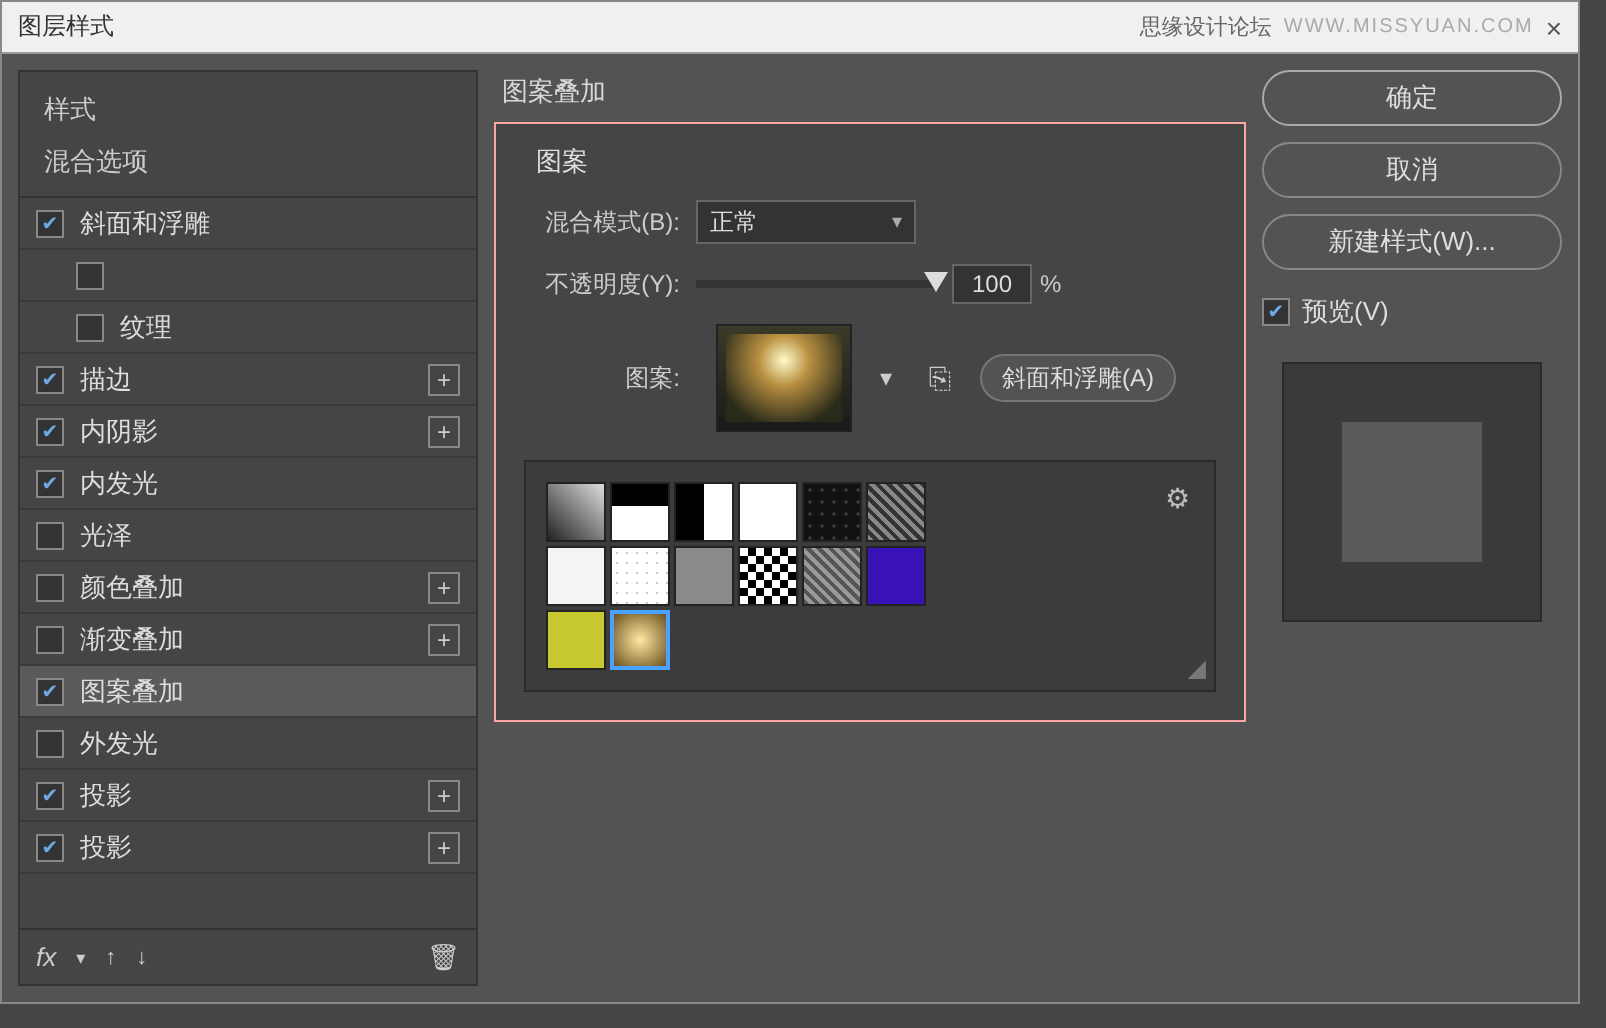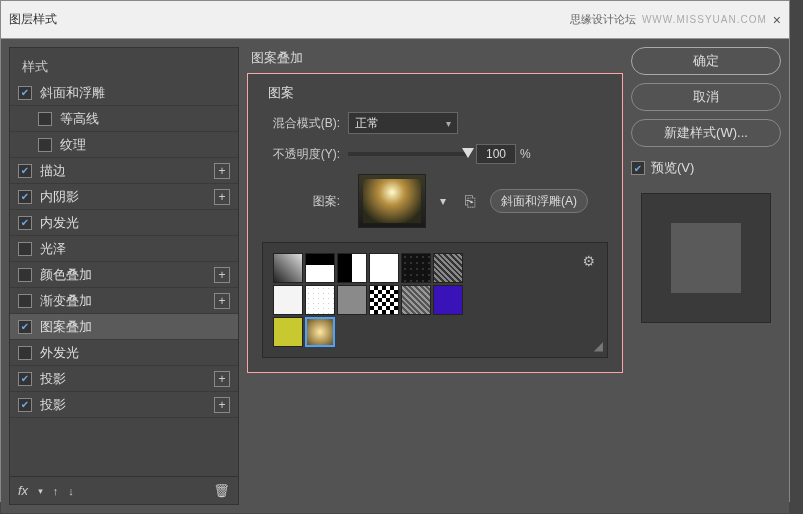--- a/index.html
+++ b/index.html
@@ -1,18 +1,18 @@
 <!DOCTYPE html>
 <html><head>
 <meta charset="utf-8">
 <style>
 * { box-sizing: border-box; margin: 0; padding: 0; font-family: "Microsoft YaHei", sans-serif; }
 body { background: #454545; width: 803px; height: 514px; overflow: hidden; }
 .dialog { width: 790px; height: 502px; background: #454545; border: 1px solid #888; }
-.titlebar { height: 38px; background: #f0f0f0; border-bottom: 1px solid #999; display: flex; align-items: center; padding: 0 8px; font-size: 12px; color: #333; }
+.titlebar { height: 26px; background: #f0f0f0; border-bottom: 1px solid #999; display: flex; align-items: center; padding: 0 8px; font-size: 12px; color: #333; }
 .titlebar .spacer { flex: 1; }
 .titlebar .forum { color: #666; font-size: 11px; margin-right: 6px; }
 .titlebar .url { color: #aaa; font-size: 10px; letter-spacing: 1px; margin-right: 6px; }
 .titlebar .close { font-size: 14px; color: #555; cursor: pointer; }
 .body { display: flex; height: calc(100% - 26px); background: #535353; padding: 8px; gap: 8px; }
 .left { width: 230px; background: #454545; border: 1px solid #333; display: flex; flex-direction: column; }
 .left-header { padding: 10px 12px 4px; color: #ccc; font-size: 13px; }
 .left-sub { padding: 4px 12px 8px; color: #ccc; font-size: 13px; border-bottom: 1px solid #333; }
 .style-list { flex: 1; overflow: auto; }
 .style-item { display: flex; align-items: center; height: 26px; padding: 0 8px; color: #ddd; font-size: 13px; border-bottom: 1px solid #3a3a3a; }
@@ -67,28 +67,28 @@
   <div class="titlebar">
     <span>图层样式</span>
     <span class="spacer"></span>
     <span class="forum">思缘设计论坛</span>
     <span class="url">WWW.MISSYUAN.COM</span>
     <span class="close">×</span>
   </div>
   <div class="body">
     <div class="left">
       <div class="left-header">样式</div>
+      <div class="left-sub">混合选项</div>
       <div class="style-list" id="style-list">
           <div class="style-item">
             <span class="cb checked"></span>
             <span class="label">斜面和浮雕</span>
           </div>
           <div class="style-item indent">
             <span class="cb"></span>
-            <span class="label">等高线</span>
           </div>
           <div class="style-item indent">
             <span class="cb"></span>
             <span class="label">纹理</span>
           </div>
           <div class="style-item">
             <span class="cb checked"></span>
             <span class="label">描边</span>
             <span class="plus">+</span>
           </div>

